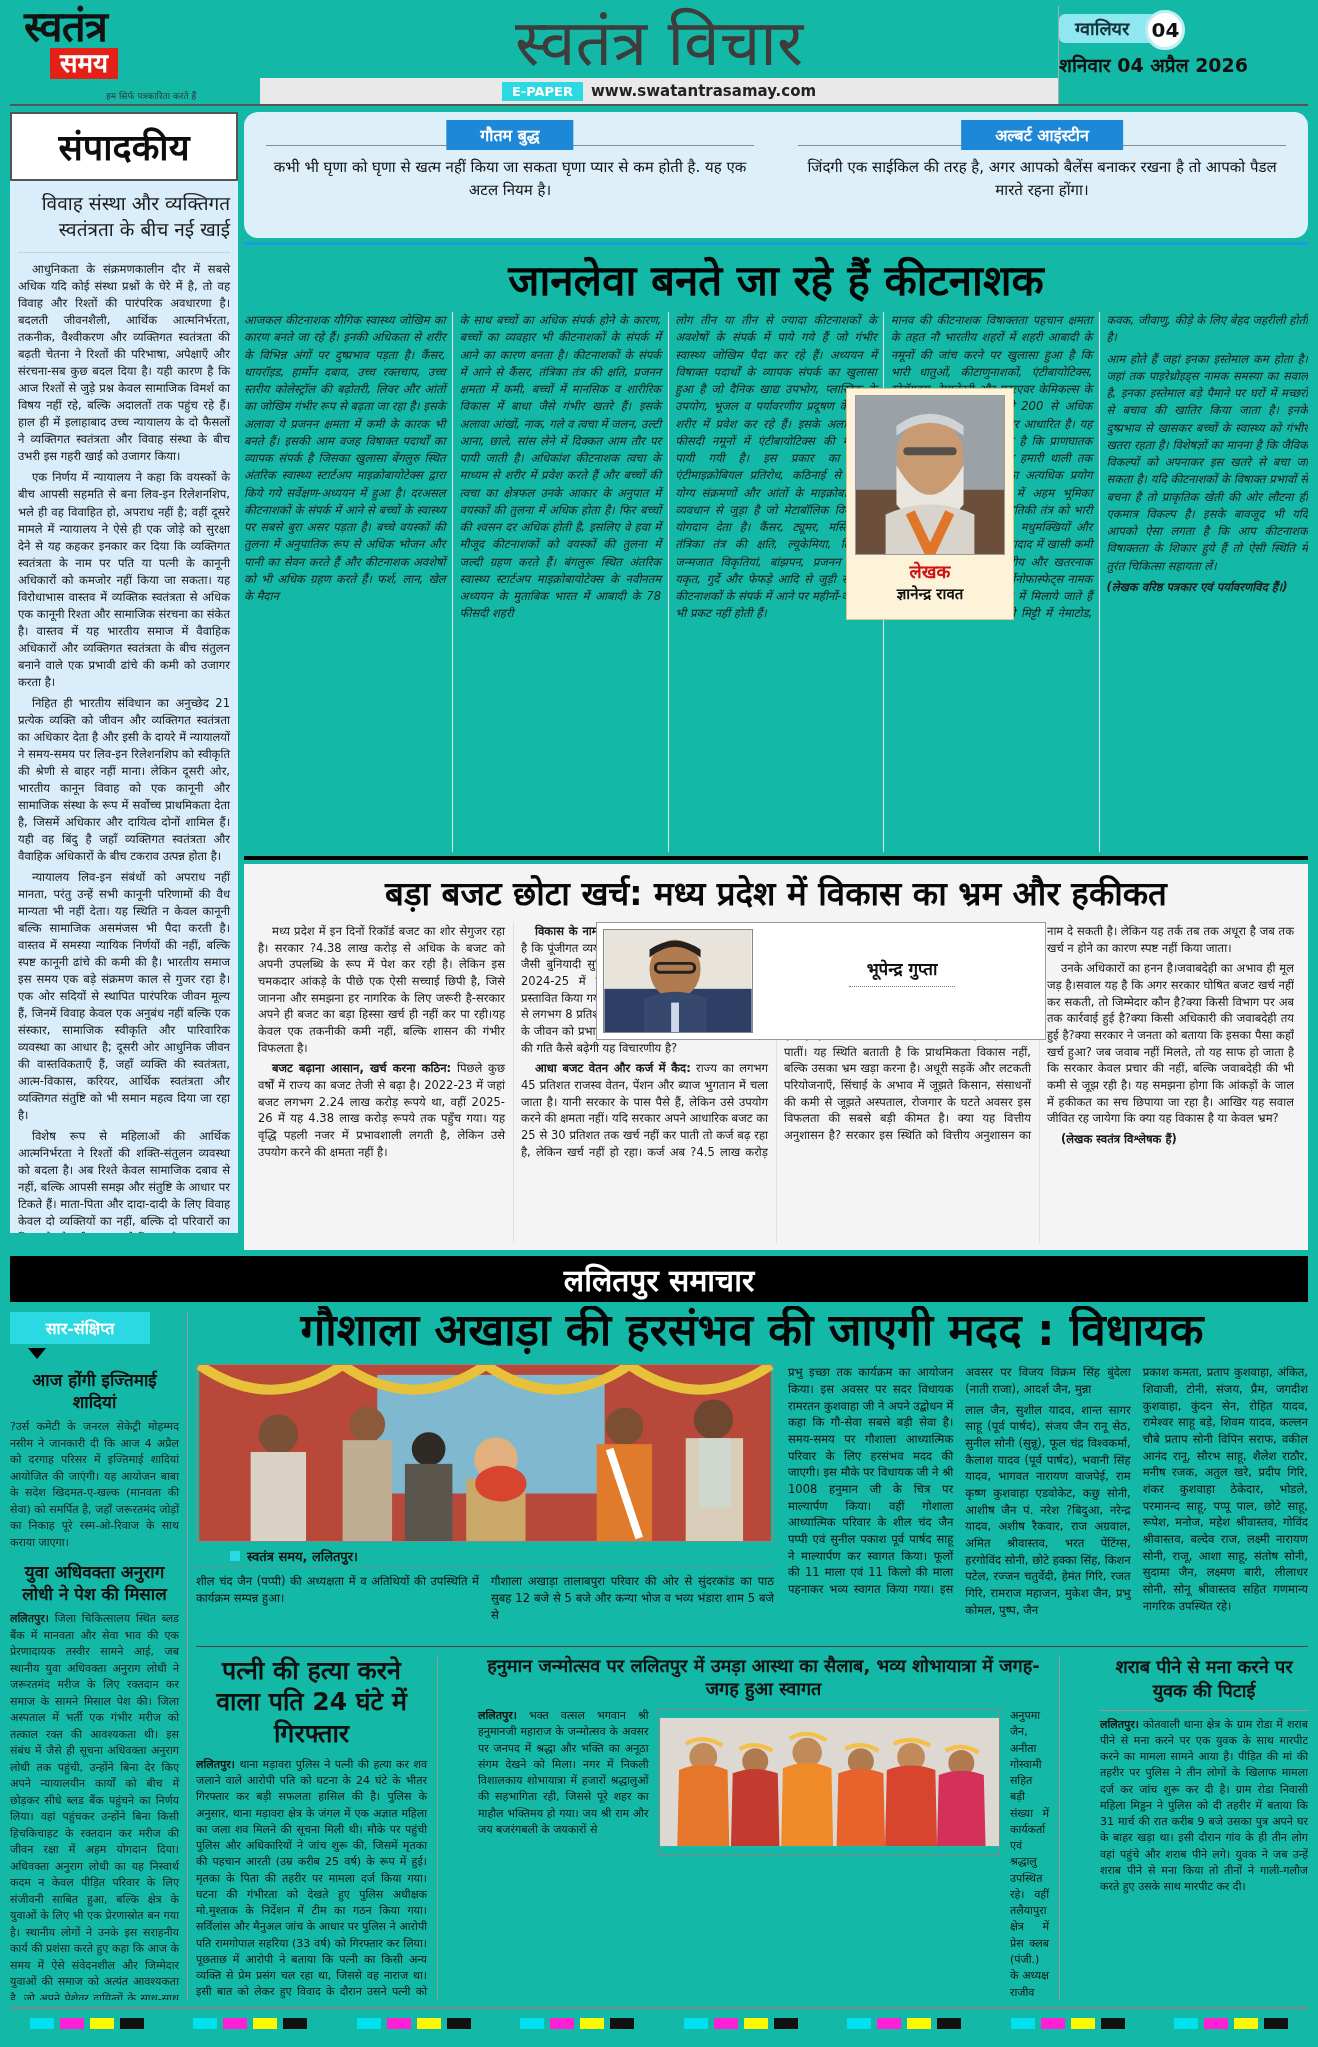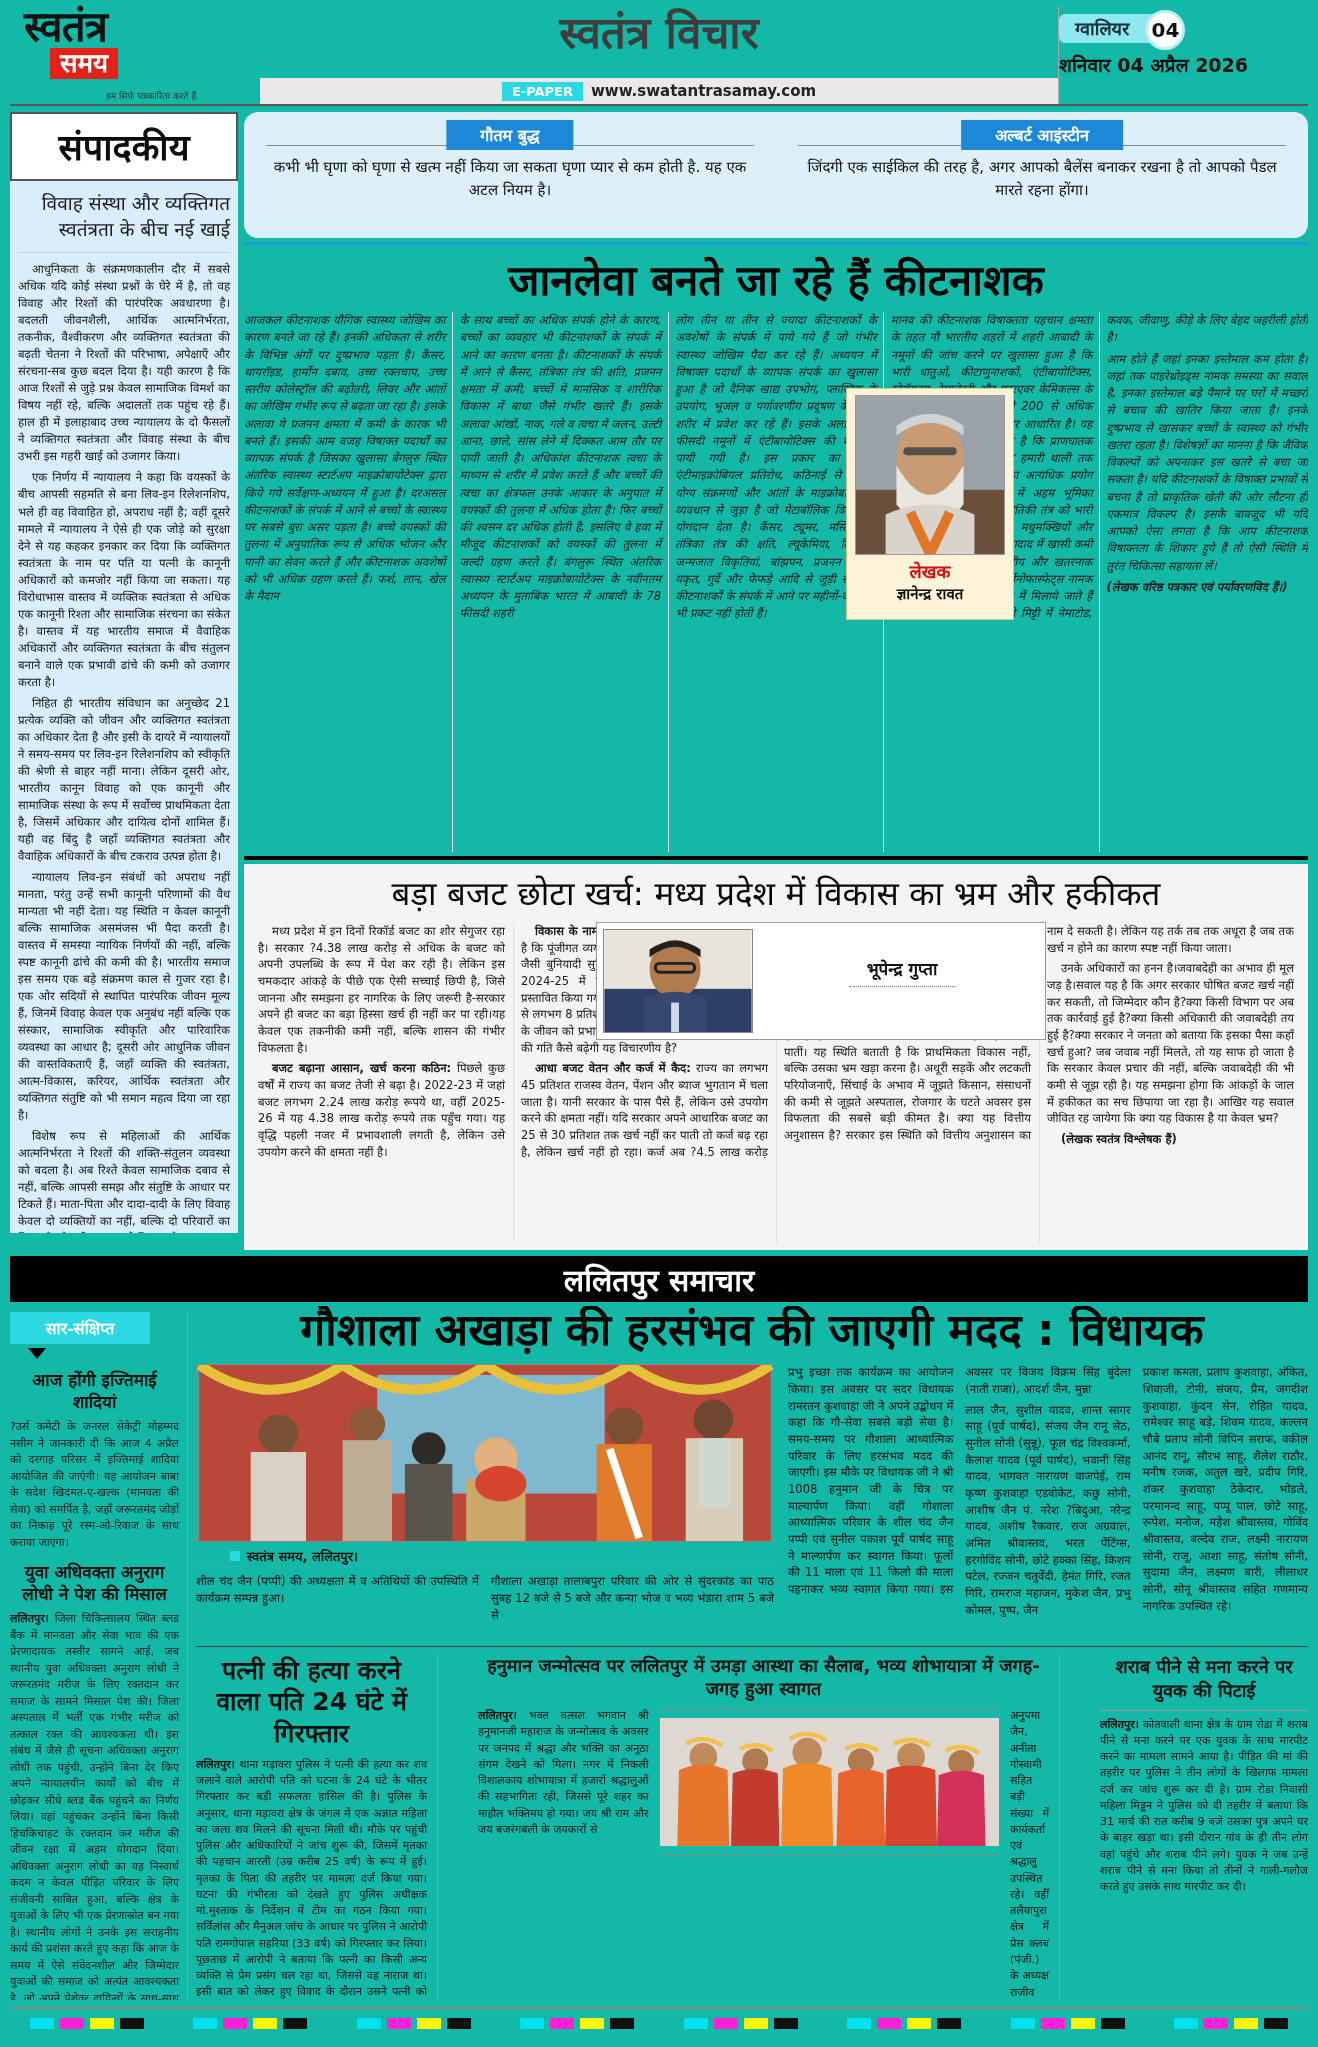--- a/index.html
+++ b/index.html
@@ -7,21 +7,21 @@
   body { font-family:"DejaVu Sans","Liberation Sans",sans-serif; color:#111; }
   .page { position:relative; width:1318px; height:2047px; background:#14b8a6; overflow:hidden; margin:0 auto;padding-left:32px; }
 
   
   .masthead { position:absolute; left:10px; top:6px; width:1298px; height:100px; display:flex; border-bottom:2px solid #555; }
   .logo-block { width:250px; position:relative; }
   .logo-l1 { font-size:42px; font-weight:bold; color:#121212; line-height:1.0; letter-spacing:-1px; padding-left:14px; }
   .logo-l2 { display:inline-block; background:#e32119; color:#fff; font-size:26px; font-weight:bold; padding:0 10px; margin-left:40px; line-height:1.2; }
   .tagline { position:absolute; left:96px; bottom:2px; font-size:9px; color:#333; white-space:nowrap; }
   .center-block { flex:1; text-align:center; position:relative; }
-  .page-title { font-size:44px; font-weight:bold; color:#3d3d3d; line-height:1.05; margin-top:4px; }
+  .page-title { font-size:64px; font-weight:normal; color:#3d3d3d; line-height:1.05; margin-top:4px; }
   .epaper-strip { position:absolute; left:0; right:0; bottom:0; height:26px; background:#e9e9e9; display:flex; align-items:center; justify-content:center; gap:8px; }
   .epaper-badge { background:#2bd9e2; color:#fff; font-weight:bold; font-size:13px; padding:2px 10px; }
   .website { font-size:15px; font-weight:bold; color:#222; }
   .right-block { width:250px; border-left:1px solid #aaa; padding-top:10px; position:relative; }
   .edition-wrap { position:relative; display:inline-block; }
   .edition-badge { background:#8fe8ef; color:#16323a; font-weight:bold; font-size:18px; padding:4px 34px 4px 16px; border-radius:6px; }
   .page-no { position:absolute; right:-22px; top:-6px; width:40px; height:40px; background:#fff; border:3px solid #bdeef3; border-radius:50%; font-size:20px; font-weight:bold; color:#111; display:flex; align-items:center; justify-content:center; }
   .date-line { margin-top:12px; font-size:19px; font-weight:bold; color:#111; }
 
   
@@ -46,21 +46,21 @@
   .lead-note { font-weight:bold; }
 
   .author-card { position:absolute; left:846px; top:388px; width:168px; height:232px; background:#fdf3d8; border:1px solid #d9c48a; text-align:center; padding:6px; z-index:5; }
   .author-photo { width:150px; height:160px; border:1px solid #999; display:block; margin:0 auto; }
   .author-label { color:#d01212; font-weight:bold; font-size:18px; margin-top:4px; }
   .author-name { font-weight:bold; font-size:15px; color:#111; }
 
   
   .budget-rule { position:absolute; left:244px; top:856px; width:1064px; height:4px; background:#000; }
   .budget { position:absolute; left:244px; top:864px; width:1064px; height:386px; background:#f4f4f4; padding:6px 14px; overflow:hidden; }
-  .budget-headline { text-align:center; font-size:33px; font-weight:normal; color:#080808; margin-bottom:8px; }
+  .budget-headline { text-align:center; font-size:33px; font-weight:bold; color:#080808; margin-bottom:8px; }
   .budget-body { column-count:4; column-gap:16px; column-rule:1px solid #e0e0e0; height:320px; overflow:hidden; }
   .budget-body p { font-size:11.5px; line-height:1.45; text-align:justify; margin-bottom:4px; color:#1a1a1a; text-indent:14px; }
   .budget-body b { font-weight:bold; }
   .budget-author { position:absolute; left:352px; top:58px; width:450px; height:118px; background:#fff; border:1px solid #999; display:flex; z-index:5; padding:6px; gap:12px; }
   .budget-photo { width:150px; height:104px; border:1px solid #888; }
   .budget-namewrap { flex:1; text-align:center; padding-top:28px; }
   .budget-name { font-size:17px; font-weight:bold; border-bottom:1px dotted #777; display:inline-block; padding:0 18px 6px 18px; }
 
   
   .band { position:absolute; left:10px; top:1256px; width:1298px; height:46px; background:#000; color:#fff; display:flex; align-items:center; justify-content:center; }

